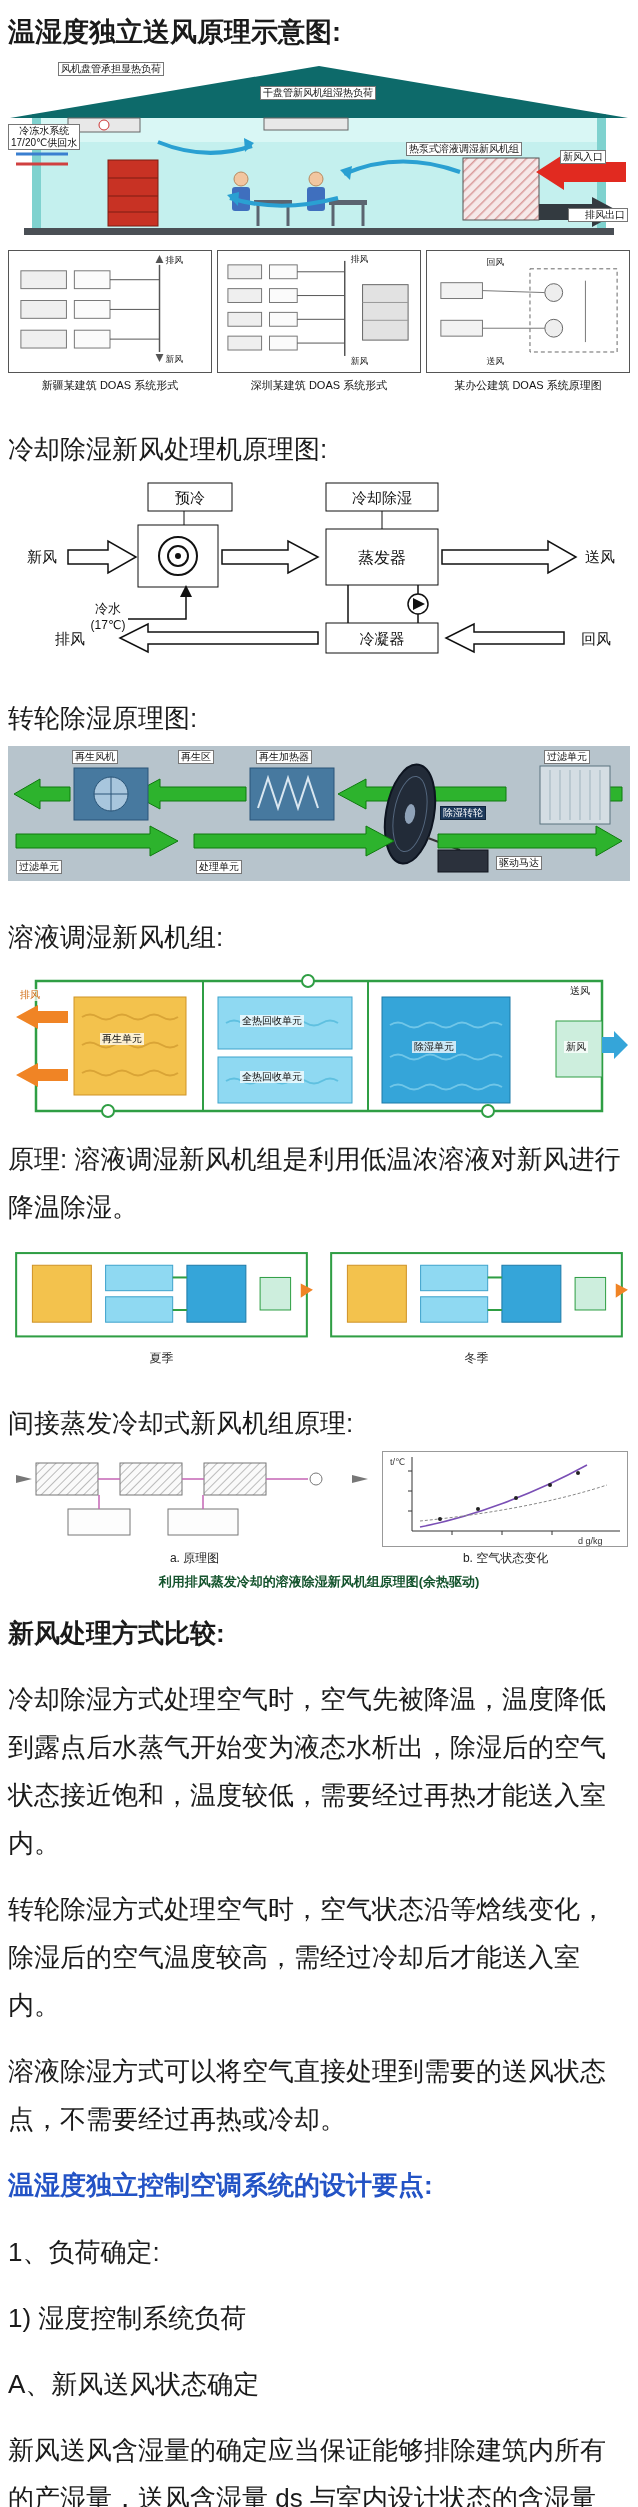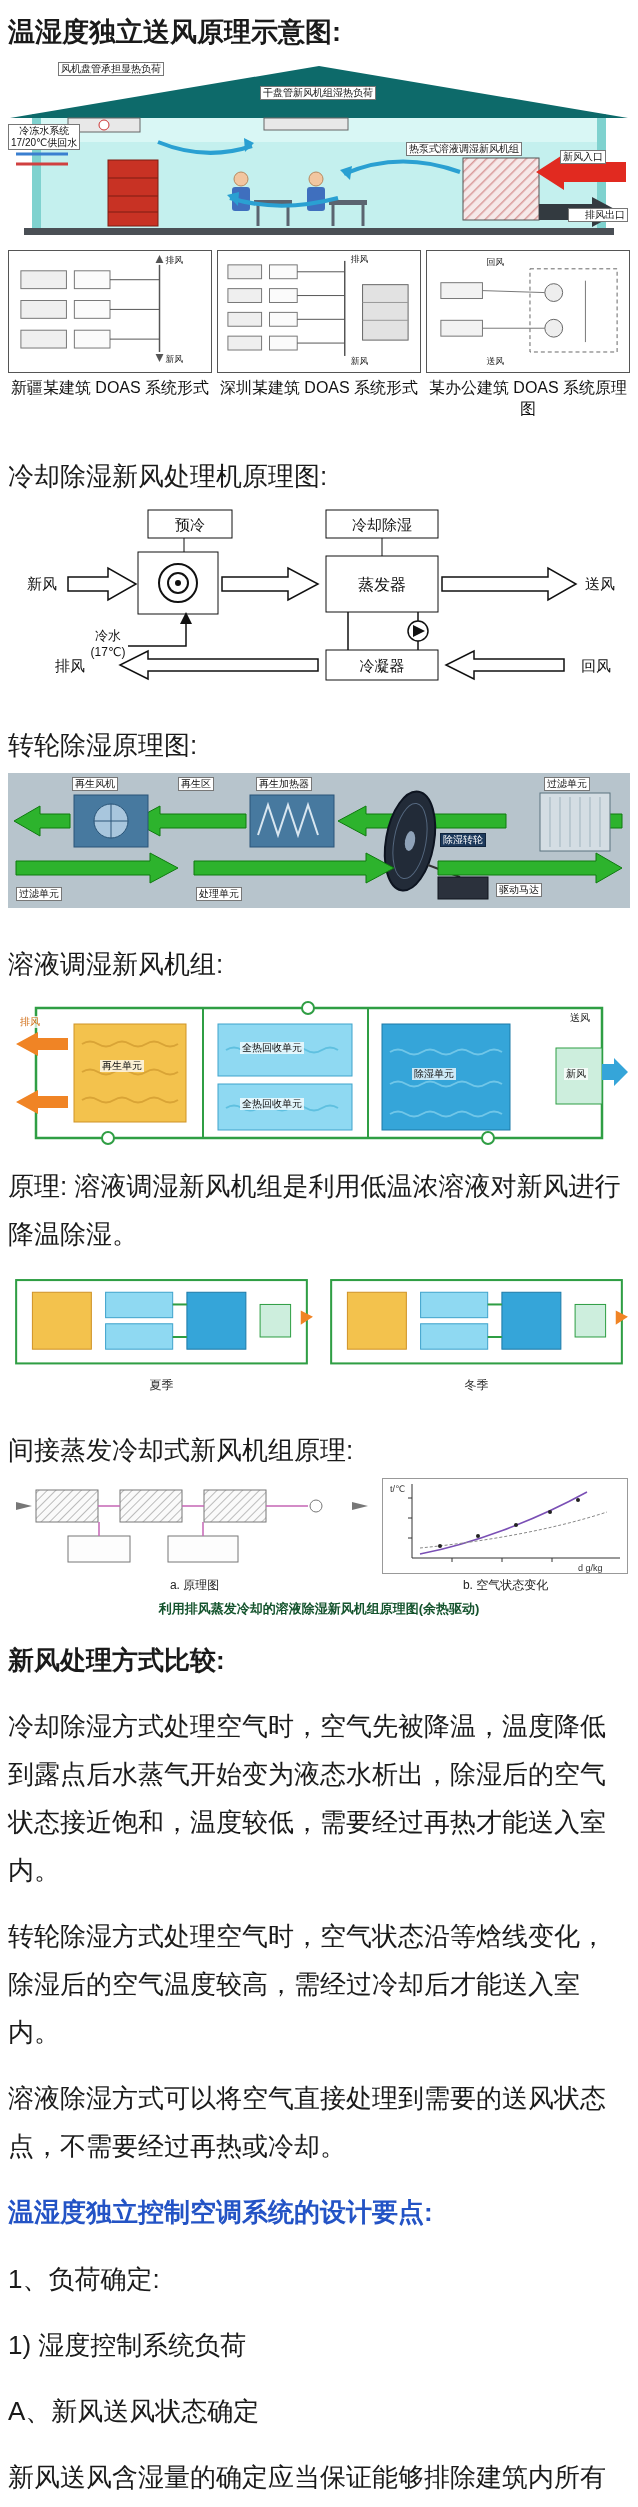--- a/index.html
+++ b/index.html
@@ -13,21 +13,21 @@
   .design-title { color:#2353c5; font-weight:700; }
   .fig { position:relative; margin:6px 0 10px; }
   .fig svg { display:block; }
   .chip { position:absolute; font-size:10px; line-height:1.2; background:#fff; border:1px solid #777;
           padding:0 2px; white-space:nowrap; color:#111; }
   .chip.dark { background:#1d3a5c; color:#fff; border-color:#10243c;text-align:center; }
   .chip.plain { border:none; background:rgba(255,255,255,.75); }
   .doas-row { display:flex; gap:5px; margin:8px 0 14px; }
   .doas-panel { flex:1; margin:0; }
   .doas-frame { border:1px solid #555; background:#fff; }
-  .doas-caption { font-size:16px; text-align:center; margin-top:5px; color:#111; }
+  .doas-caption { font-size:11px; text-align:center; margin-top:5px; color:#111; }
   figure { margin:0; }
   .rotary-bg { background:#0f766e; border-radius:3px; }
   .seasons-row { display:flex; gap:8px; margin:4px 0 12px; }
   .season { flex:1; }
   .season-caption { font-size:12px; text-align:center; color:#333; margin-top:3px; }
   .ab-row { display:flex; gap:6px; }
   .ab-captions { display:flex; font-size:12px; color:#222; margin-top:3px; }
   .ab-cap-a { flex:6; text-align:center; }
   .ab-cap-b { flex:4; text-align:center; }
   .fig-caption { font-size:13px; text-align:center; color:#14532d; margin:6px 0 2px;font-weight:bold; }

